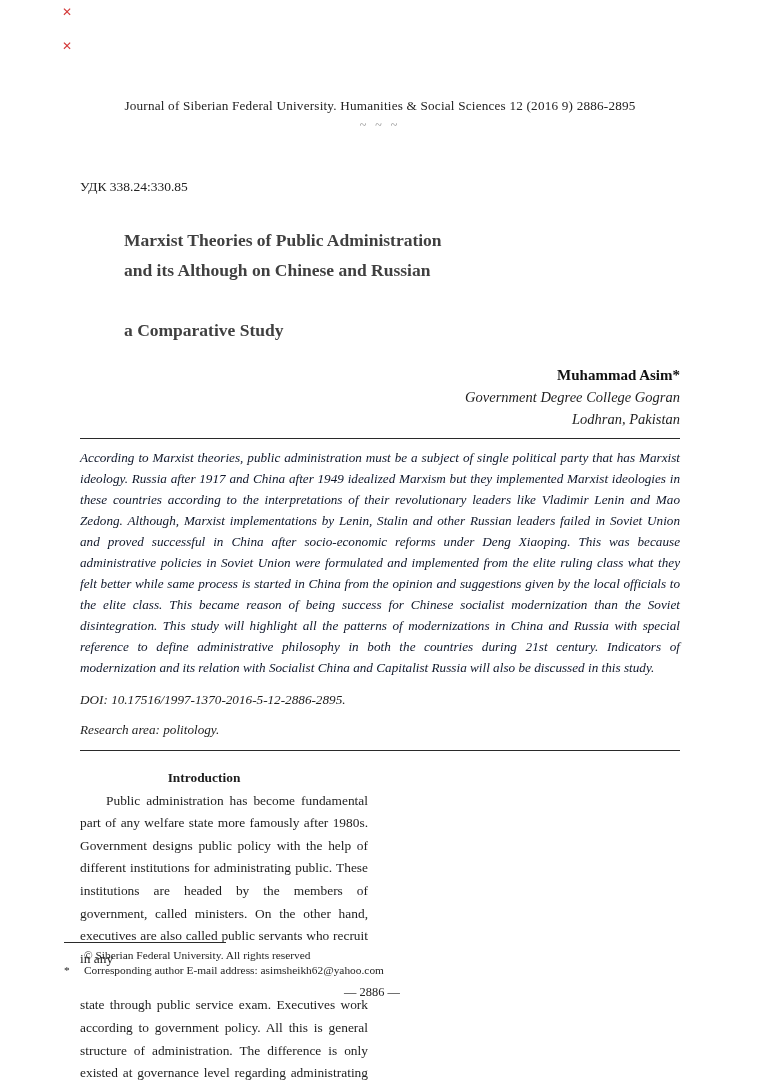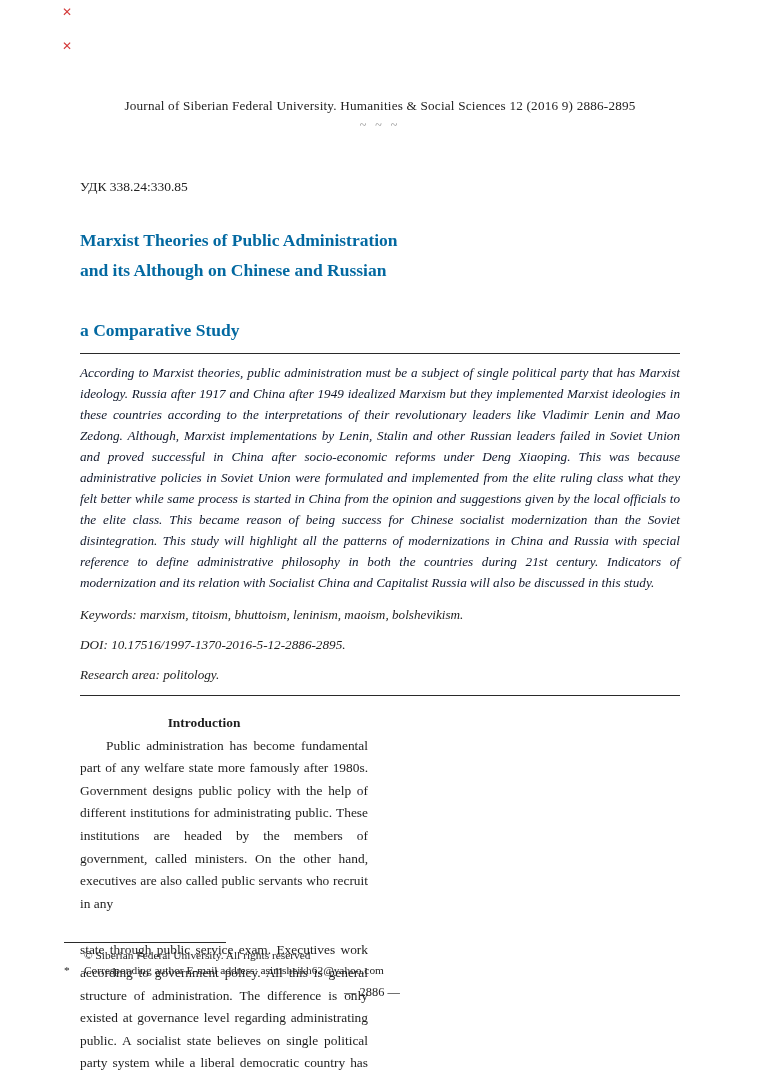--- a/index.html
+++ b/index.html
@@ -42,21 +42,22 @@
   .udk {
     font-size: 13.5px;
     margin-top: 46px;
     color: #222;
   }
   .title {
     margin-top: 30px;
     font-size: 17.5px;
     font-weight: bold;
     line-height: 30px;
-    color: #0369a1;
+    color: #404040;
+    margin-left: 44px;
   }
   .title sup {
     font-size: 10px;
     vertical-align: super;
     line-height: 0;
   }
   .author-block {
     margin-top: 22px;
     text-align: right;
   }
@@ -172,27 +173,31 @@
 
     <div class="udk">УДК 338.24:330.85</div>
 
     <h1 class="title">
       <span>Marxist Theories of Public Administration</span><br>
       <span>and its Although on Chinese and Russian</span><br>
       <br>
       <span>a Comparative Study</span>
     </h1>
 
+    <div class="author-block">
+      <div class="author-name">Muhammad Asim*</div>
+      <div class="author-affiliation">Government Degree College Gogran</div>
+      <div class="author-location">Lodhran, Pakistan</div>
+    </div>
 
 
     <hr class="rule">
 
     <p class="abstract">According to Marxist theories, public administration must be a subject of single political party that has Marxist ideology. Russia after 1917 and China after 1949 idealized Marxism but they implemented Marxist ideologies in these countries according to the interpretations of their revolutionary leaders like Vladimir Lenin and Mao Zedong. Although, Marxist implementations by Lenin, Stalin and other Russian leaders failed in Soviet Union and proved successful in China after socio-economic reforms under Deng Xiaoping. This was because administrative policies in Soviet Union were formulated and implemented from the elite ruling class what they felt better while same process is started in China from the opinion and suggestions given by the local officials to the elite class. This became reason of being success for Chinese socialist modernization than the Soviet disintegration. This study will highlight all the patterns of modernizations in China and Russia with special reference to define administrative philosophy in both the countries during 21st century. Indicators of modernization and its relation with Socialist China and Capitalist Russia will also be discussed in this study.</p>
 
-    <p class="keywords">Keywords: marxism, titoism, bhuttoism, leninism, maoism, bolshevikism.</p>
     <p class="doi">DOI: 10.17516/1997-1370-2016-5-12-2886-2895.</p>
     <p class="research-area">Research area: politology.</p>
 
     <hr class="rule2">
 
     <div class="columns">
       <div class="col">
         <div class="section-heading">Introduction</div>
         <p class="body-paragraph-left">Public administration has become fundamental part of any welfare state more famously after 1980s. Government designs public policy with the help of different institutions for administrating public. These institutions are headed by the members of government, called ministers. On the other hand, executives are also called public servants who recruit in any</p>
       </div>

